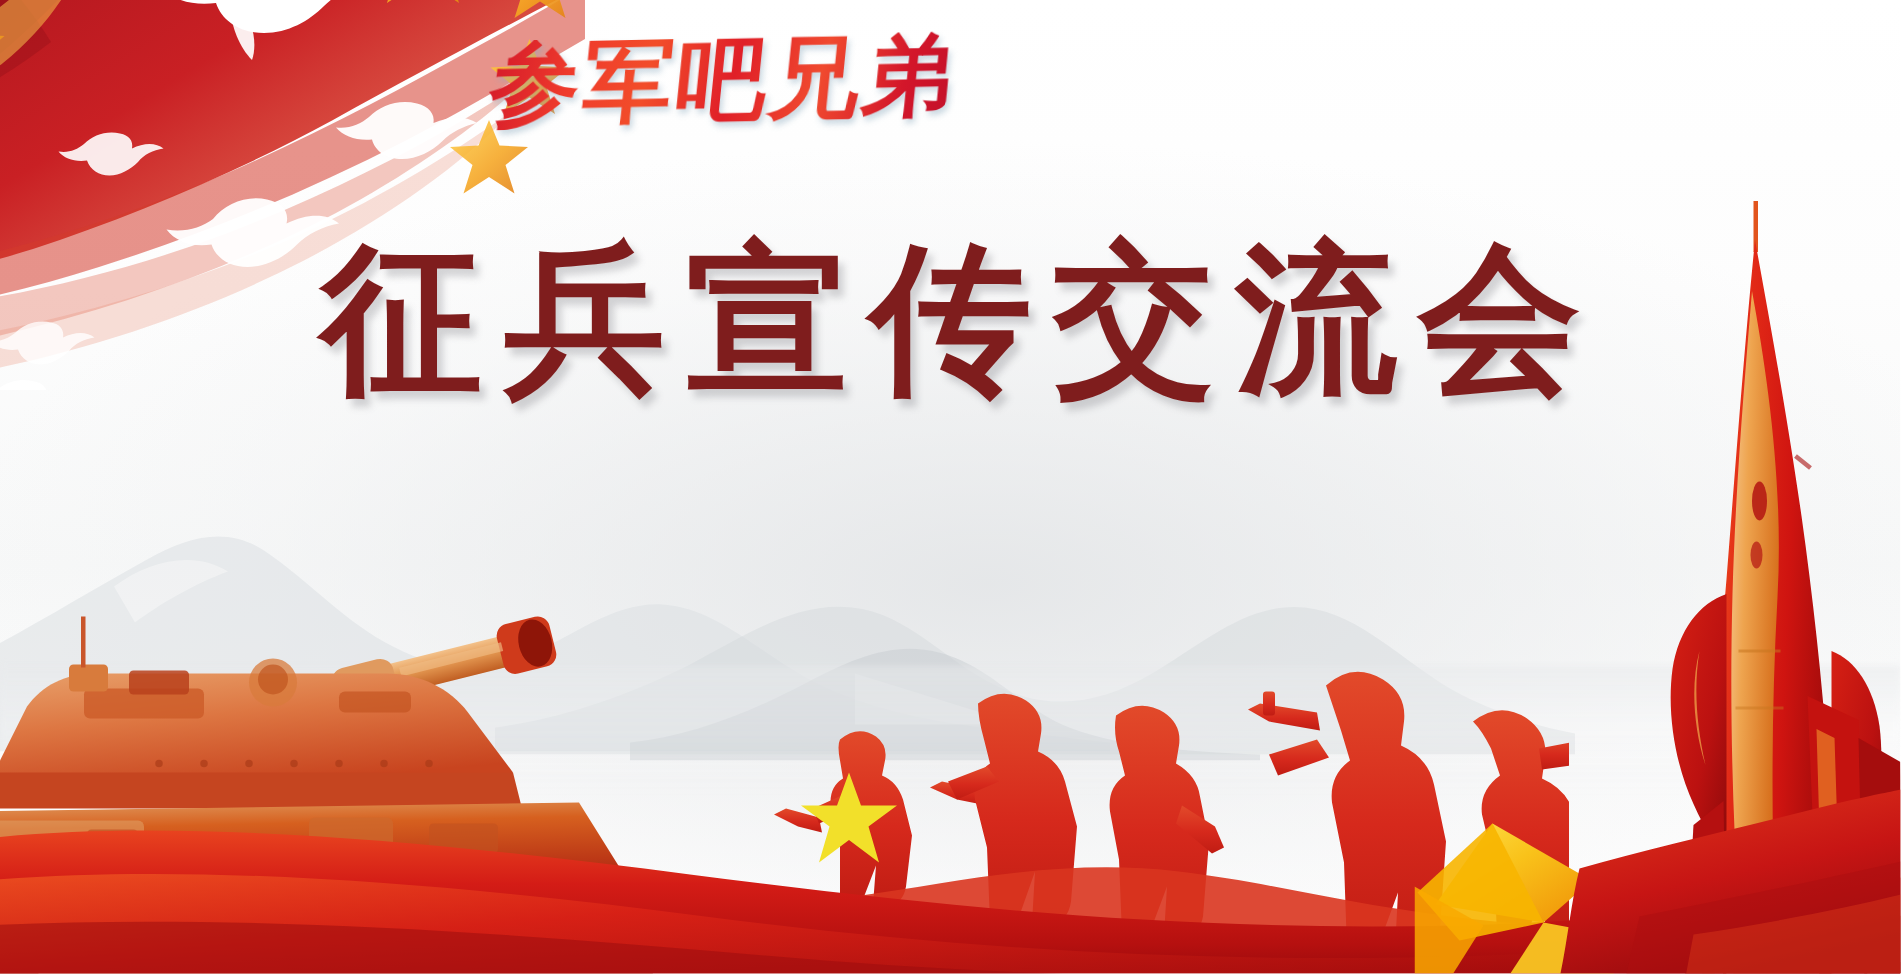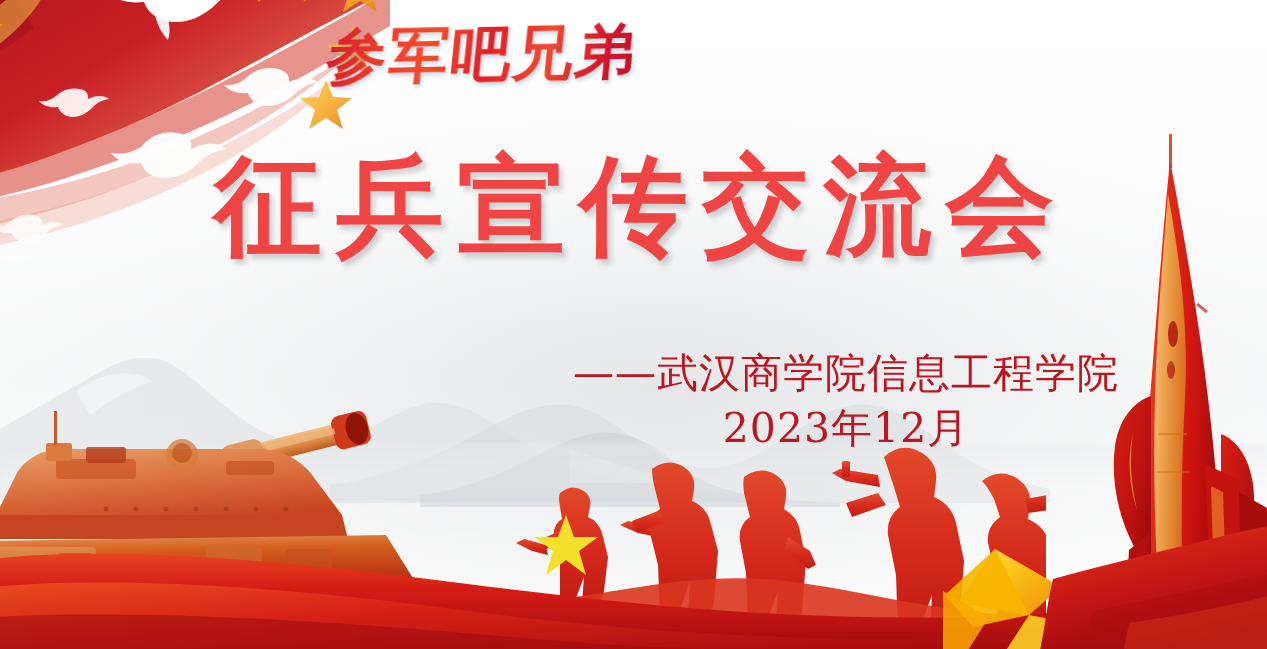--- a/index.html
+++ b/index.html
@@ -54,25 +54,25 @@
     filter:drop-shadow(2px 3px 2px rgba(140,170,190,.45));
   }
 
   
   .title{
     position:absolute;left:0;right:0;top:158px;
     text-align:center;
   }
   .title .t-text{
     display:inline-block;
-    font-family:Liberation Mono, monospace;
+    font-family:Liberation Serif, serif;
     font-size:108px;font-weight:700;line-height:1.05;
     letter-spacing:14px;
     padding-left:14px;
-    color:#ef4444;
+    color:#7f1d1d;
     text-shadow:4px 5px 5px rgba(120,120,125,.30);
   }
 
   
   .subtitle{
     position:absolute;right:148px;top:348px;
     text-align:center;
   }
   .subtitle .s-line1{
     font-family:"DejaVu Serif","Liberation Serif",serif;
@@ -203,24 +203,20 @@
   </div>
 
   <div class="calligraphy">
     <span class="calli-text">参军吧兄弟</span>
   </div>
 
   <div class="title">
     <span class="t-text">征兵宣传交流会</span>
   </div>
 
-  <div class="subtitle">
-    <div class="s-line1">——武汉商学院信息工程学院</div>
-    <div class="s-line2">2023年12月</div>
-  </div>
 
   <div class="jet">
     <svg width="200" height="520" viewBox="0 0 200 520">
       <defs>
         <linearGradient id="jetRed" x1="0" y1="0" x2="1" y2="0.3">
           <stop offset="0%" stop-color="#f05a1e"></stop>
           <stop offset="30%" stop-color="#e22a17"></stop>
           <stop offset="70%" stop-color="#cf1410"></stop>
           <stop offset="100%" stop-color="#ab0d0c"></stop>
         </linearGradient>

